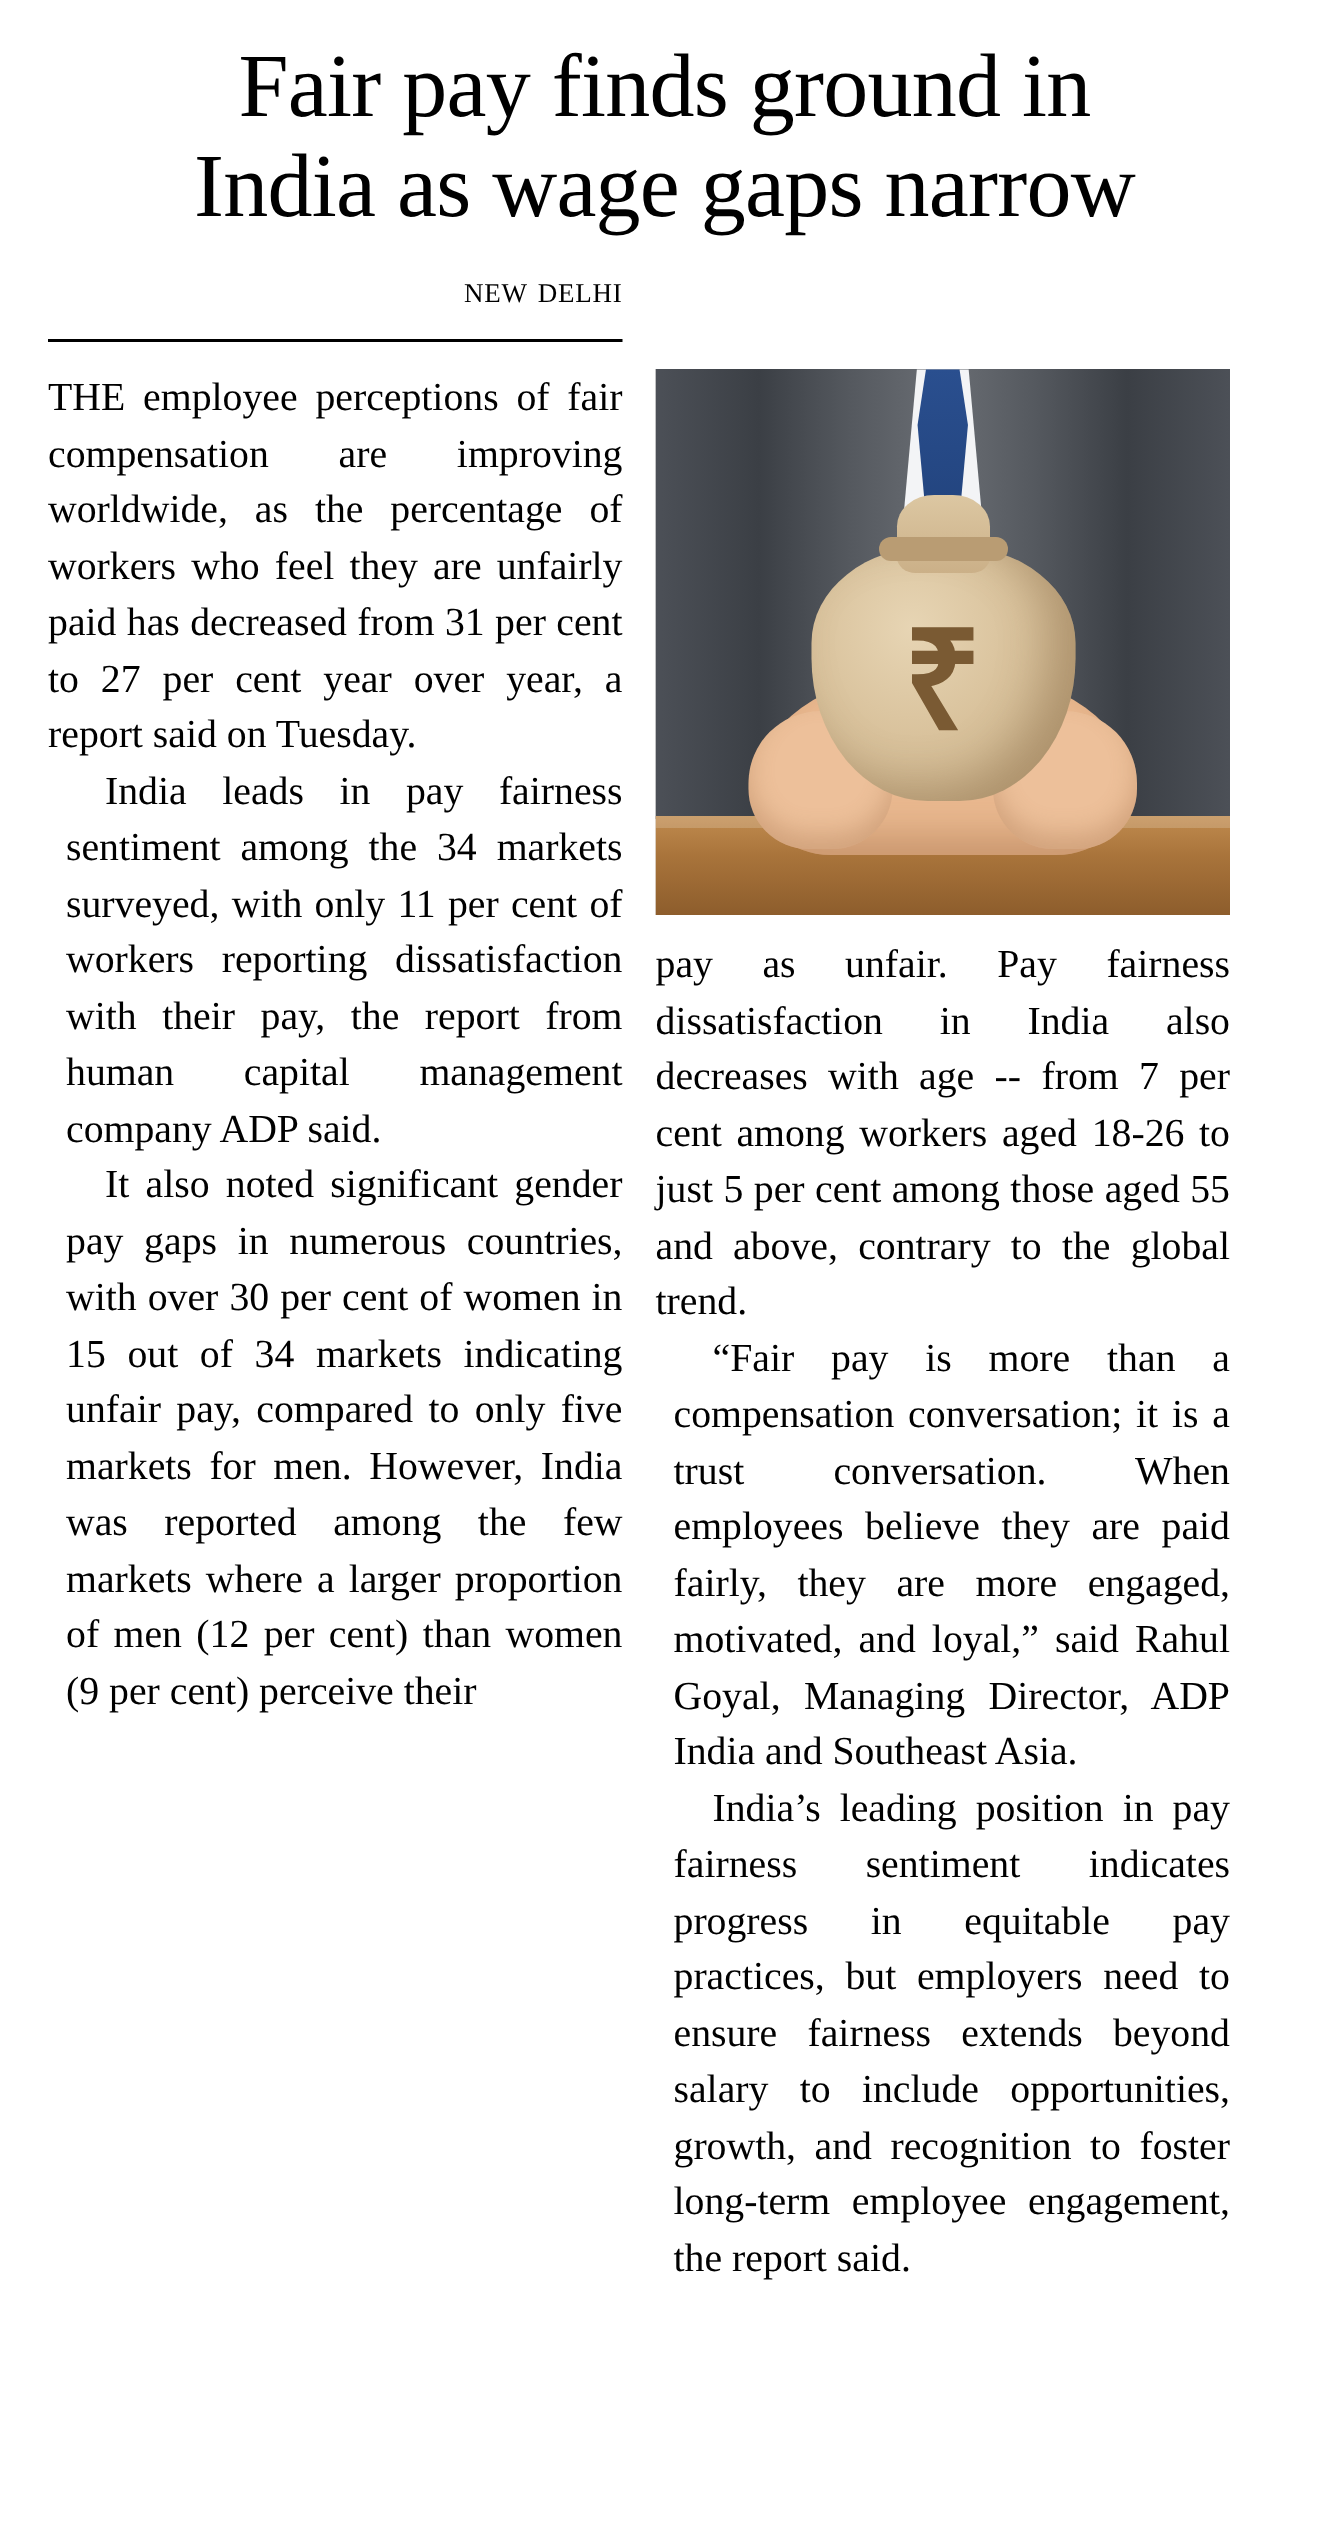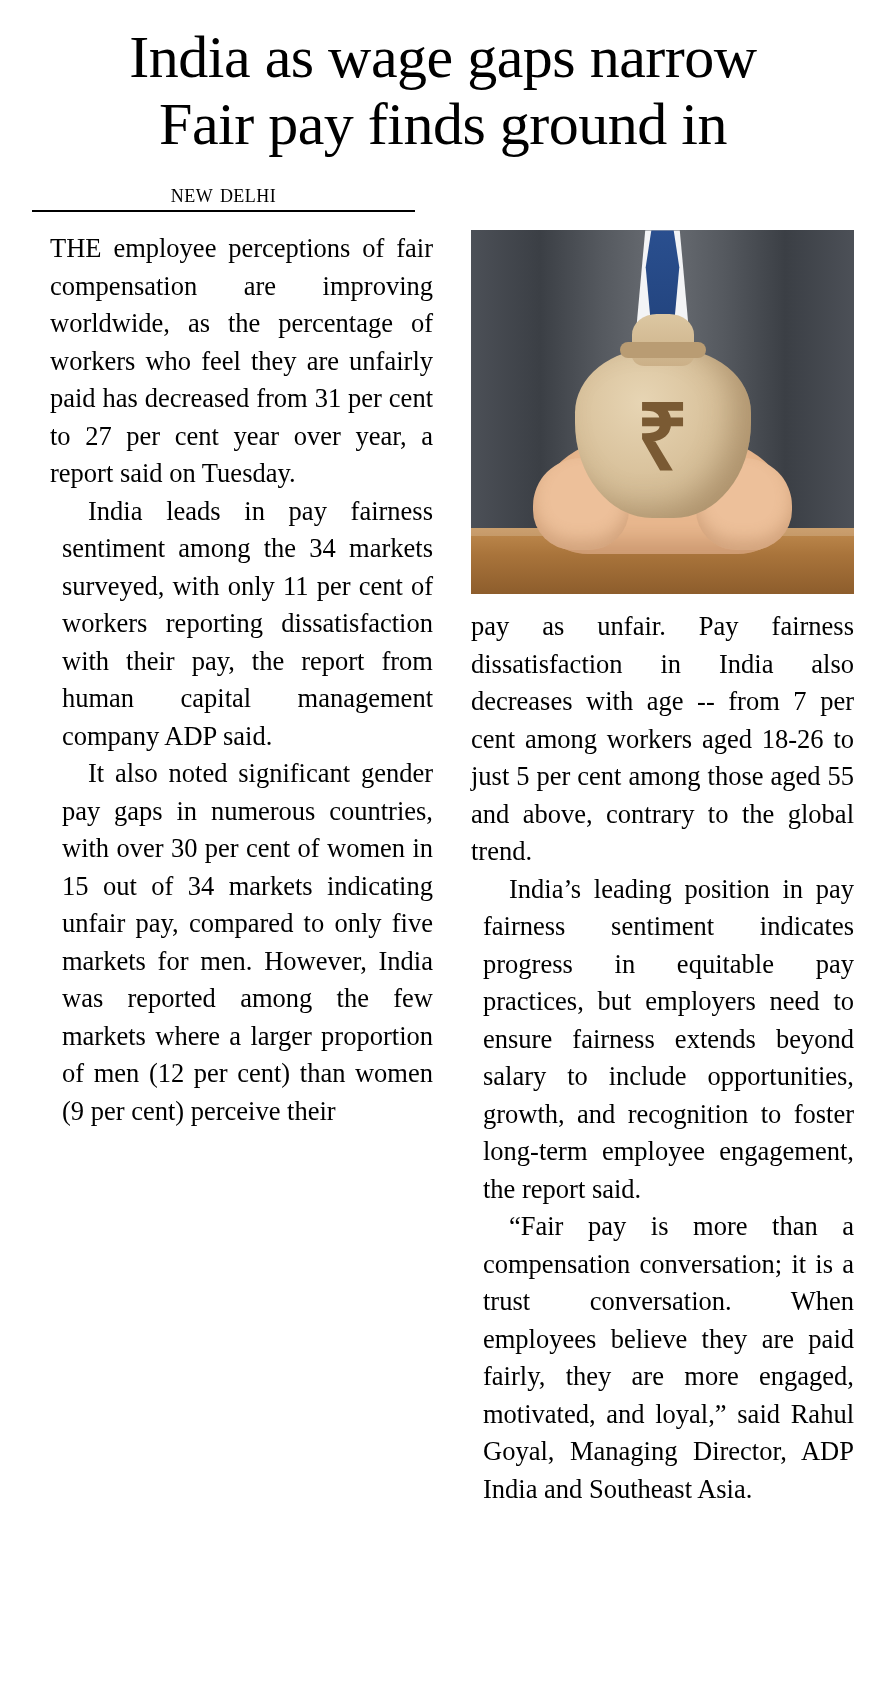--- a/index.html
+++ b/index.html
@@ -35,40 +35,39 @@
     white-space: nowrap;
   }
   .dateline-wrap {
     margin-top: 22px;
     width: 383px;
   }
   .dateline {
     font-family: "Liberation Serif", serif;
     font-size: 25px;
     letter-spacing: 0.5px;
-    text-align: center;
+    text-align: right;
     font-variant: small-caps;
     text-transform: lowercase;
-    padding-bottom: 2px;
+    padding-bottom: 18px;
   }
   .dateline::first-letter {
     font-size: 25px;
   }
   .rule {
     border: 0;
     border-top: 2px solid #000;
     margin: 0;
     width: 383px;
   }
   .columns {
     position: relative;
     margin-top: 18px;
     display: flex;
-    gap: 38px;
-    justify-content: flex-end;
+    gap: 22px;
   }
   .col {
     width: 383px;
     flex: 0 0 383px;
   }
   .col p {
     margin: 0;
     font-size: 26.5px;
     line-height: 37.5px;
     text-align: justify;
@@ -197,22 +196,22 @@
     font-weight: 700;
   }
   .col-right .figure { margin-bottom: 14px; }
 </style>
 </head>
 <body>
 
 <div class="page">
 
   <h1 class="headline">
+    <span class="line">Fair pay finds ground in</span>
     <span class="line">India as wage gaps narrow</span>
-    <span class="line">Fair pay finds ground in</span>
   </h1>
 
   <div class="dateline-wrap">
     <div class="dateline">New Delhi</div>
     <hr class="rule">
   </div>
 
   <div class="columns">
 
     <div class="col col-left">
@@ -231,18 +230,18 @@
         <div class="fig-hands"></div>
         <div class="fig-hand-l"></div>
         <div class="fig-hand-r"></div>
         <div class="fig-bag">
           <div class="fig-bag-neck"></div>
           <div class="fig-bag-tie"></div>
           <div class="fig-rupee">₹</div>
         </div>
       </div>
       <p class="body">pay as unfair. Pay fairness dissatisfaction in India also decreases with age -- from 7 per cent among workers aged 18-26 to just 5 per cent among those aged 55 and above, contrary to the global trend.</p>
+      <p class="body indent">“Fair pay is more than a compensation conversation; it is a trust conversation. When employees believe they are paid fairly, they are more engaged, motivated, and loyal,” said Rahul Goyal, Managing Director, ADP India and Southeast Asia.</p>
       <p class="body indent">India’s leading position in pay fairness sentiment indicates progress in equitable pay practices, but employers need to ensure fairness extends beyond salary to include opportunities, growth, and recognition to foster long-term employee engagement, the report said.</p>
-      <p class="body indent">“Fair pay is more than a compensation conversation; it is a trust conversation. When employees believe they are paid fairly, they are more engaged, motivated, and loyal,” said Rahul Goyal, Managing Director, ADP India and Southeast Asia.</p>
     </div>
 
   </div>
 </div>
 
 </body></html>

